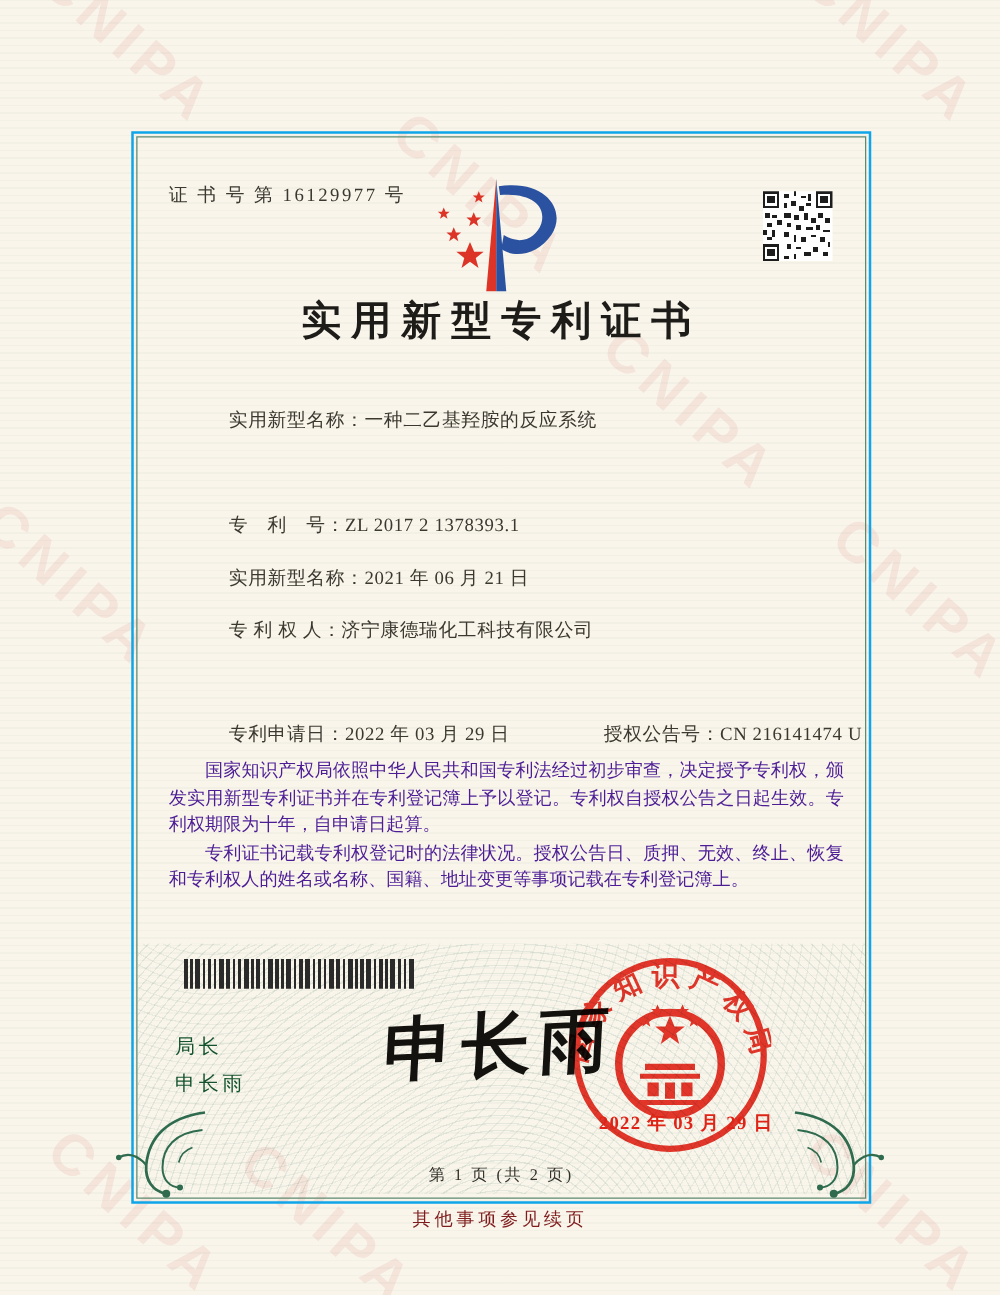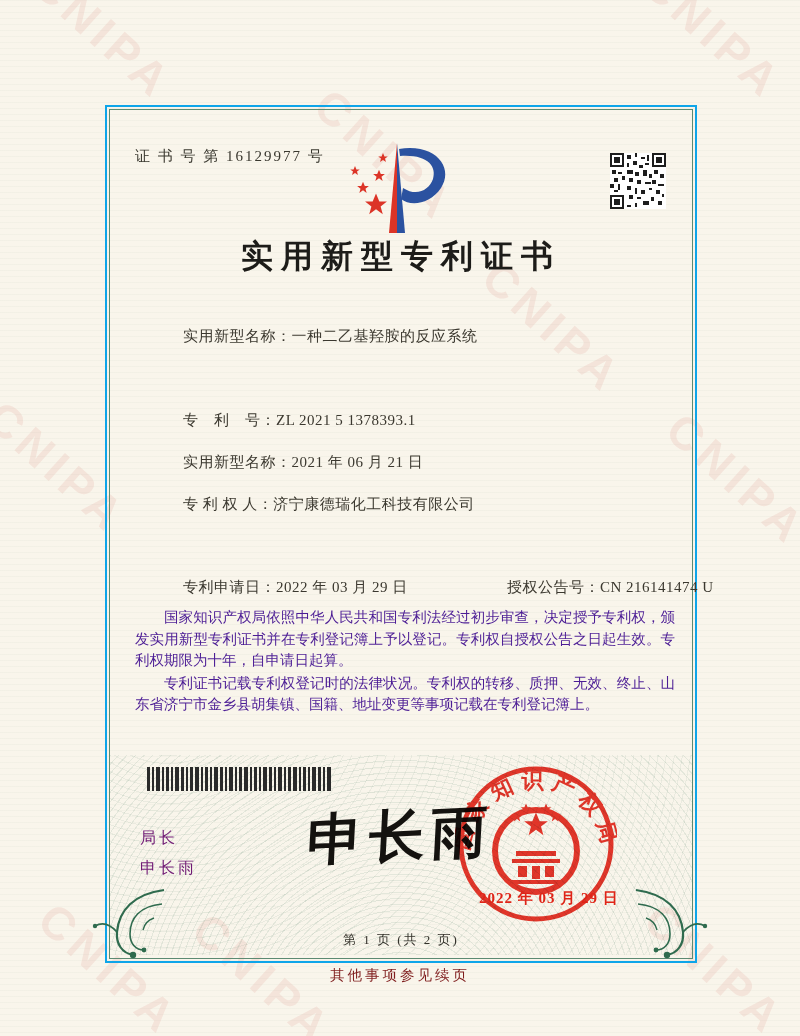--- a/index.html
+++ b/index.html
@@ -35,28 +35,28 @@
   .qr{position:absolute;left:503px;top:46px;width:56px;height:56px;}
   .title{
     position:absolute;left:0;top:128px;width:100%;text-align:center;
     font-size:32px;font-weight:bold;letter-spacing:8px;color:#1d1c19;
   }
   .field{position:absolute;left:28px;width:540px;font-size:15px;color:#3b382f;letter-spacing:0.5px;margin-left:48px;}
   .field .lab{white-space:pre;}
   .f-name{top:220px}.f-inv{top:262px}.f-pat{top:304px}.f-fil{top:346px}
   .f-own{top:388px}.f-adr{top:428px}.f-grant{top:471px}
   .f-adr .val{display:inline-block;width:438px;vertical-align:top;line-height:20px;}
-  .f-grant .pair2{position:absolute;left:324px;top:0;}
+  .f-grant .pair2{position:absolute;left:300px;top:0;}
   .paras{
     position:absolute;left:28px;top:500px;width:540px;
     font-size:14.5px;line-height:21.5px;text-align:justify;color:#4c1d95;
   }
   .paras p{margin:0 0 1px 0;text-indent:2em;}
   .barcode{position:absolute;left:40px;top:660px;width:186px;height:24px;}
-  .officer{position:absolute;left:33px;top:716px;font-size:16px;letter-spacing:3px;color:#701a75;line-height:30px;}
+  .officer{position:absolute;left:33px;top:716px;font-size:16px;letter-spacing:3px;color:#14532d;line-height:30px;}
   .autograph{
     position:absolute;left:138px;top:692px;width:310px;text-align:center;
     font-size:56px;font-weight:600;color:#14120f;letter-spacing:6px;
     transform:rotate(-3deg) skewX(-6deg);font-family:"DejaVu Serif","Liberation Serif",serif;
   }
   .seal{position:absolute;left:348px;top:656px;width:162px;height:162px;opacity:0.92;mix-blend-mode:multiply;}
   .seal-date{
     position:absolute;left:372px;top:782px;font-size:15px;letter-spacing:1px;
     color:#df2417;font-weight:bold;z-index:5;
   }
@@ -161,40 +161,40 @@
         </g>
       </svg>
     </div>
 
     <div class="title">实用新型专利证书</div>
 
     <div class="field f-name">
       <span class="lab">实用新型名称：</span><span class="val">一种二乙基羟胺的反应系统</span>
     </div>
     <div class="field f-pat">
-      <span class="lab">专　利　号：</span><span class="val">ZL 2021 5 1378393.1</span>
+      <span class="lab">专　利　号：</span><span class="val">ZL 2017 2 1378393.1</span>
     </div>
     <div class="field f-fil">
       <span class="lab">实用新型名称：</span><span class="val">2021 年 06 月 21 日</span>
     </div>
     <div class="field f-own">
       <span class="lab">专 利 权 人：</span><span class="val">济宁康德瑞化工科技有限公司</span>
     </div>
     <div class="field f-grant">
       <span>
         <span class="lab">专利申请日：</span><span class="val">2022 年 03 月 29 日</span>
       </span>
       <span class="pair2">
         <span class="lab">授权公告号：</span><span class="val">CN 216141474 U</span>
       </span>
     </div>
 
     <div class="paras">
       <p>国家知识产权局依照中华人民共和国专利法经过初步审查，决定授予专利权，颁发实用新型专利证书并在专利登记簿上予以登记。专利权自授权公告之日起生效。专利权期限为十年，自申请日起算。</p>
-      <p>专利证书记载专利权登记时的法律状况。专利权的转移、质押、无效、终止、山东省济宁市金乡县胡集镇、国籍、地址变更等事项记载在专利登记簿上。</p>
+      <p>专利证书记载专利权登记时的法律状况。授权公告日、质押、无效、终止、恢复和专利权人的姓名或名称、国籍、地址变更等事项记载在专利登记簿上。</p>
     </div>
 
     <div class="barcode">
       <svg viewBox="0 0 186 24" width="186" height="24" shape-rendering="crispEdges">
         <g fill="#2a2a2a">
           <rect x="0" width="3" height="24"></rect>
             <rect x="5" width="2" height="24"></rect>
             <rect x="9" width="4" height="24"></rect>
           <rect x="15" width="2" height="24"></rect>
             <rect x="19" width="3" height="24"></rect>

